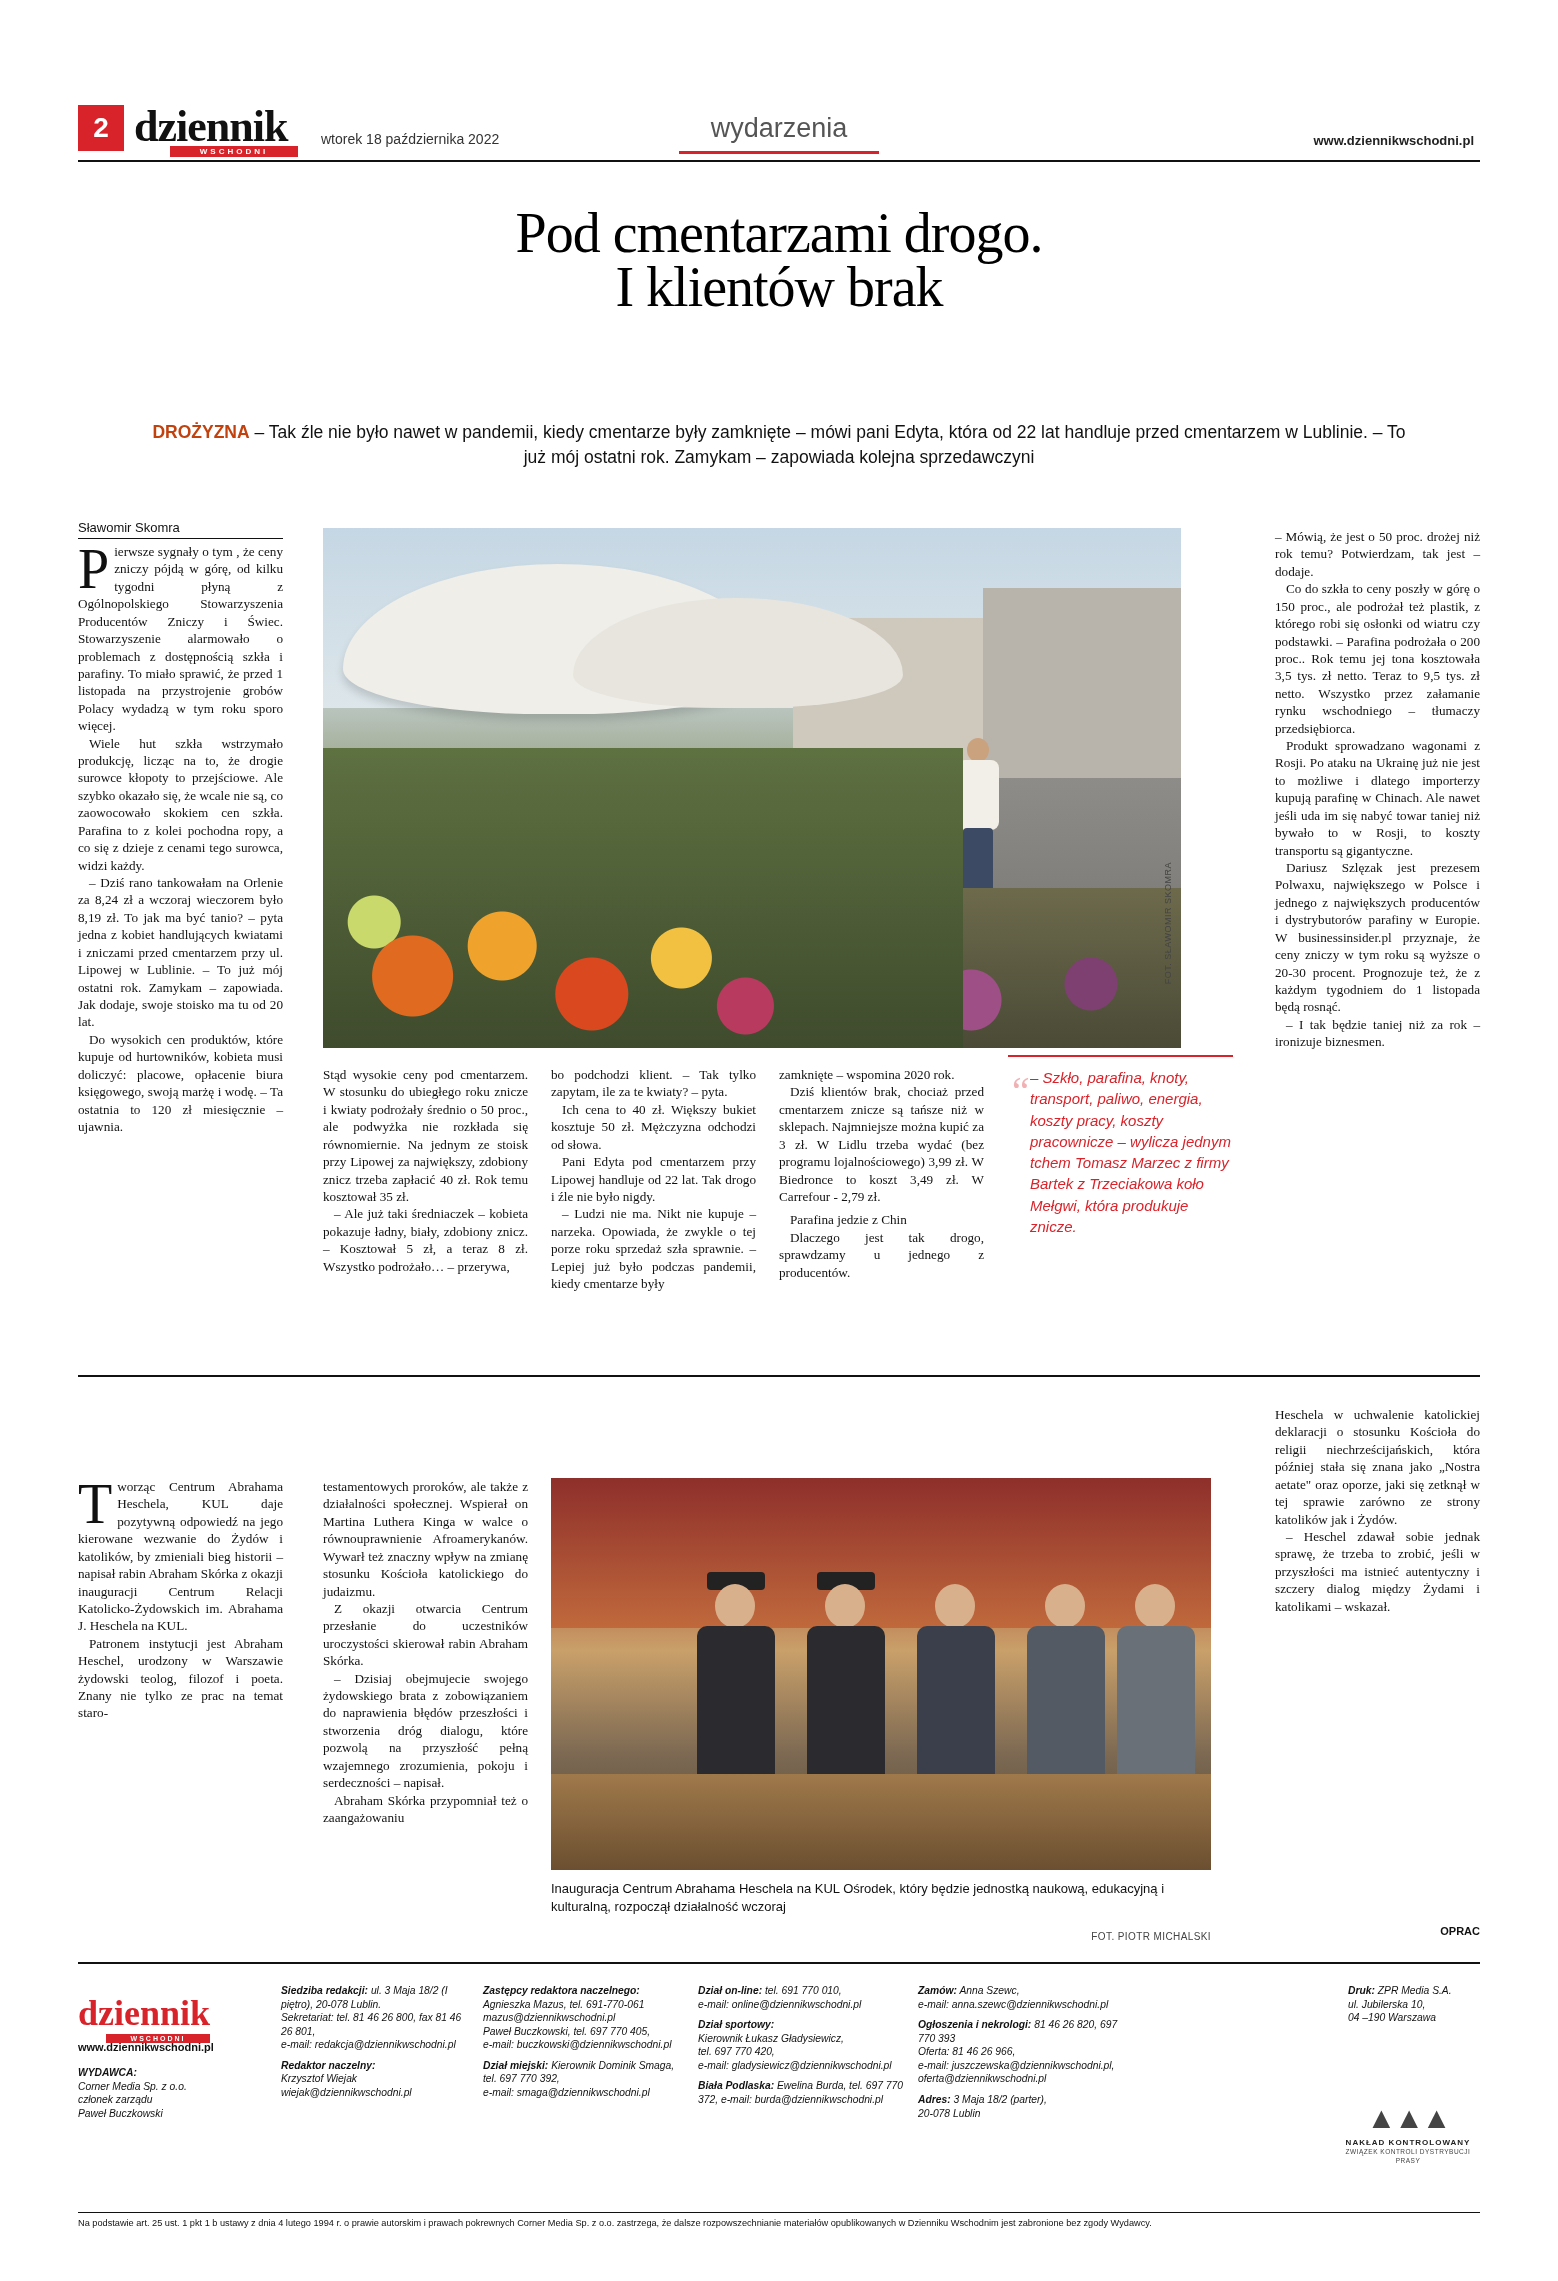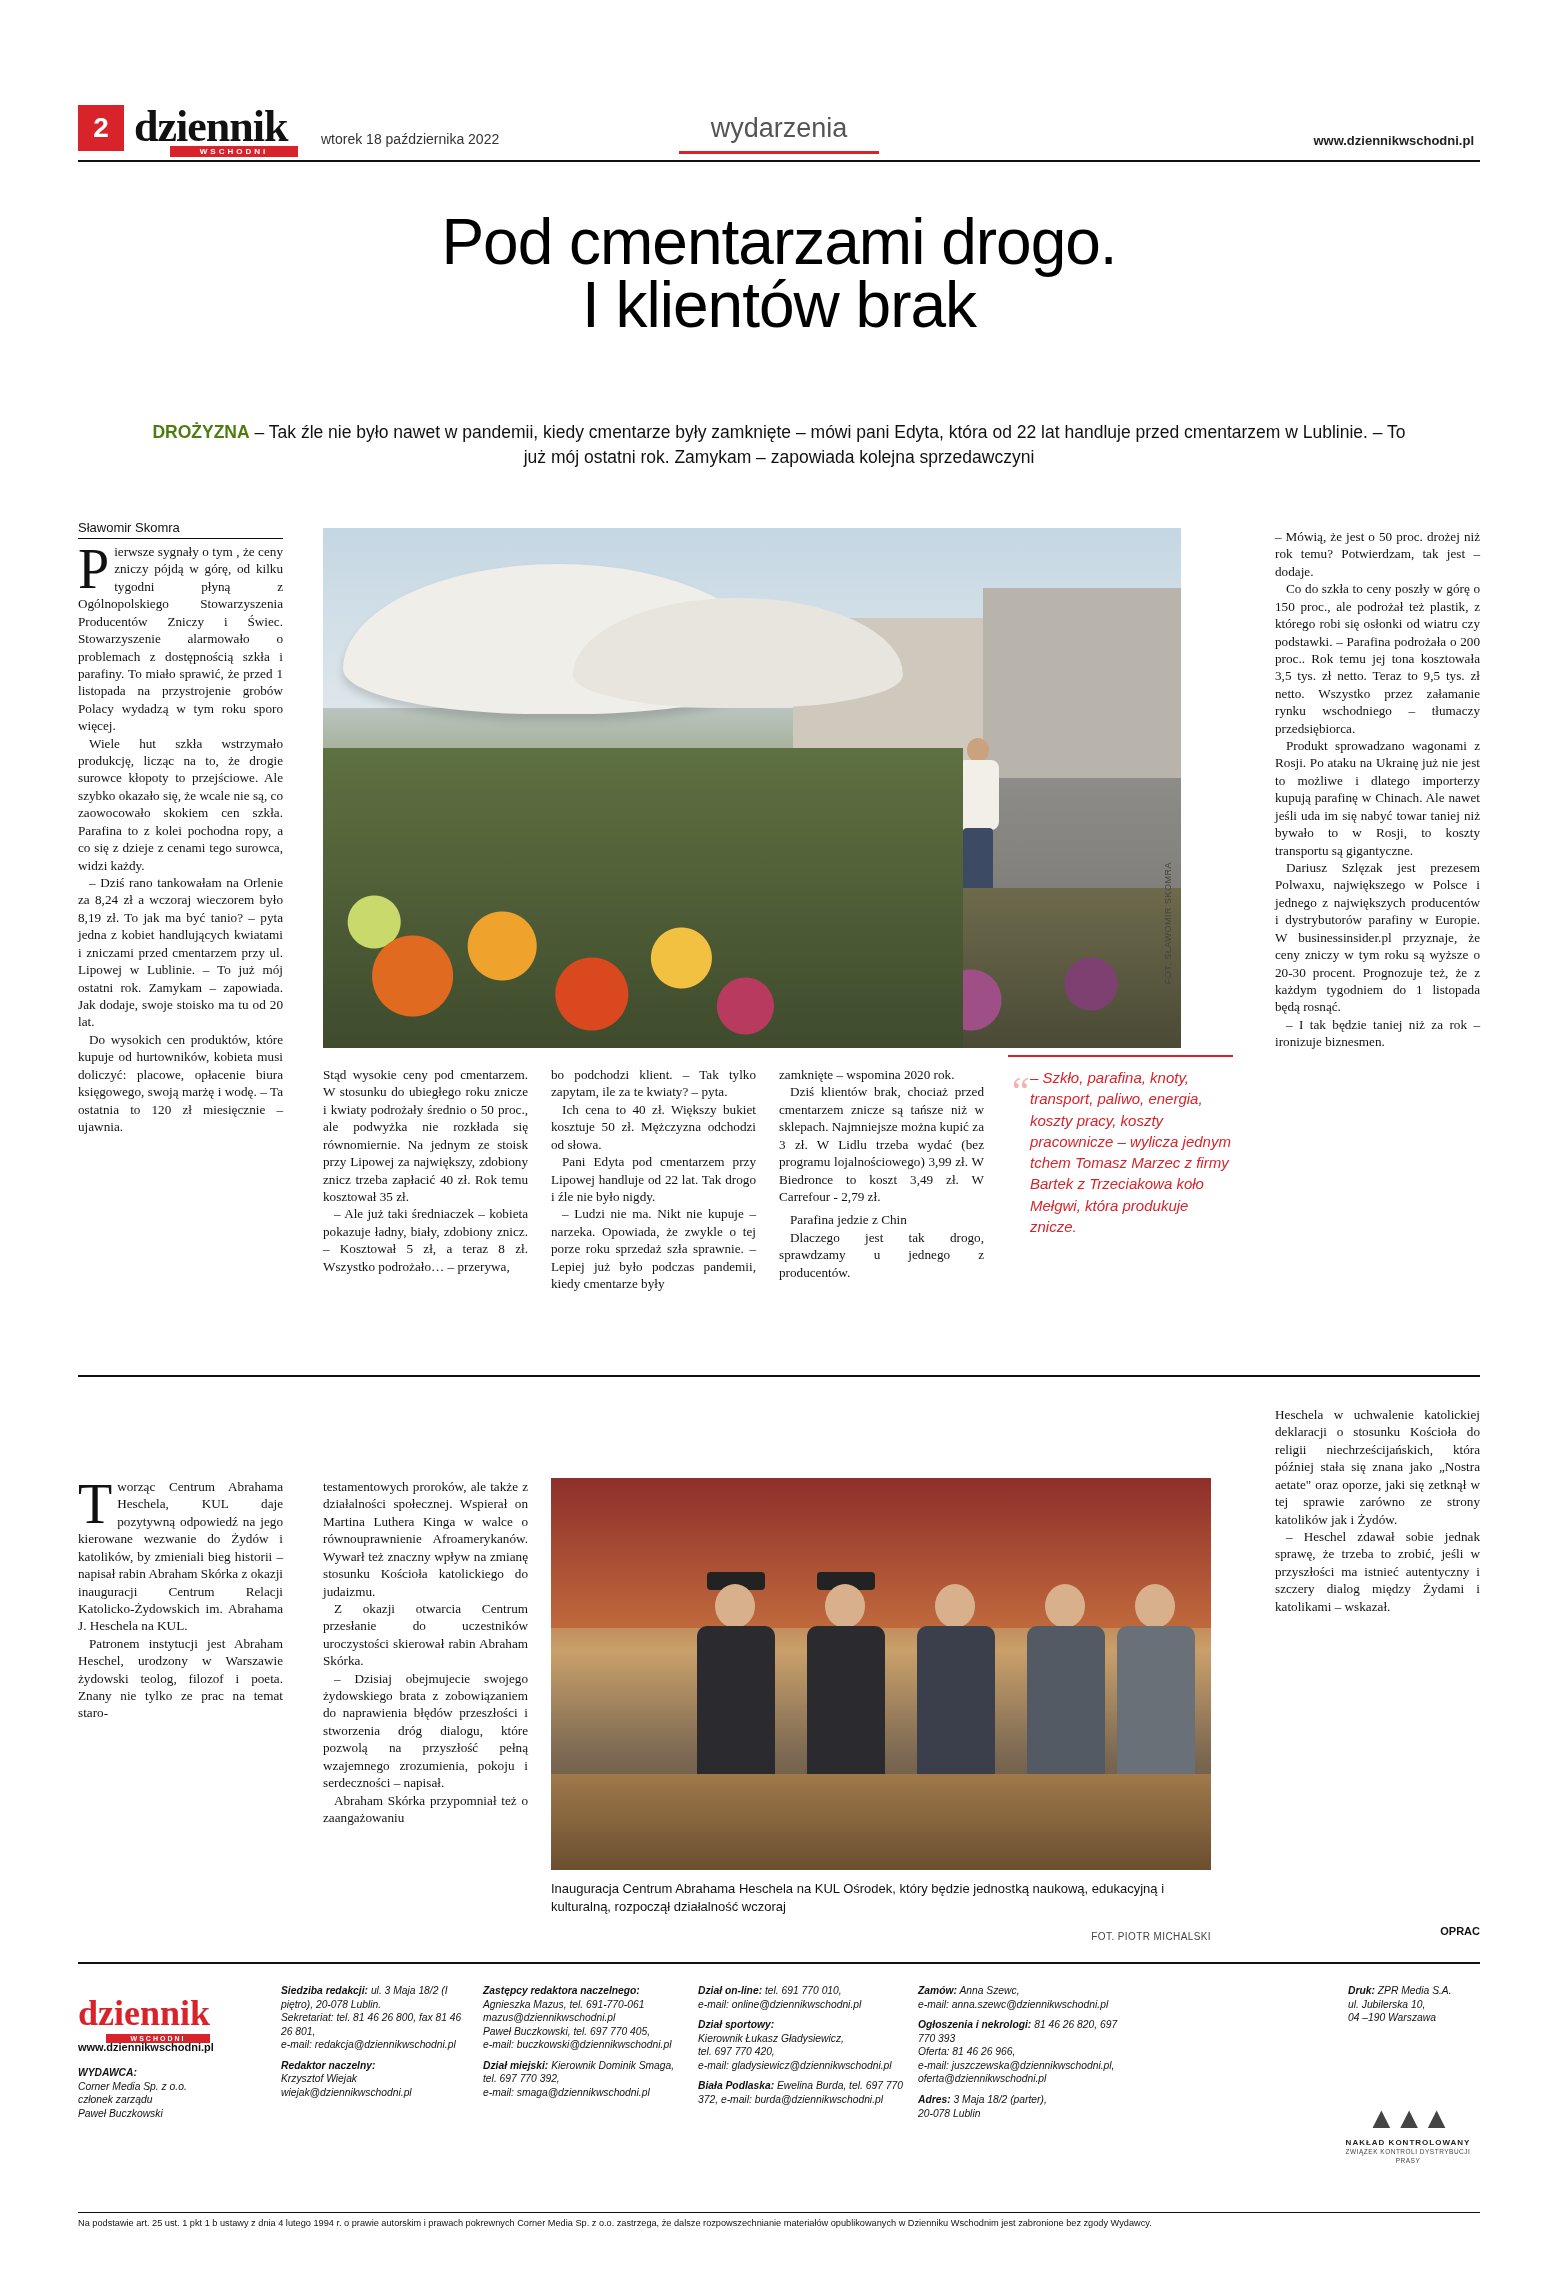--- a/index.html
+++ b/index.html
@@ -30,29 +30,29 @@
     position:absolute;left:0;right:0;top:8px;text-align:center;font-family:"Liberation Sans",sans-serif;
     font-size:27px;color:#555;font-weight:300;
   }
   .section-underline{position:absolute;left:calc(50% - 100px);top:46px;width:200px;height:3px;background:#d8232a;}
   .site-url{position:absolute;right:6px;top:28px;font-family:"Liberation Sans",sans-serif;font-size:13px;font-weight:bold;color:#222;}
   .masthead-rule{position:absolute;left:78px;top:160px;width:1402px;height:2px;background:#111;}
 
   
   .headline{
     position:absolute;left:78px;top:168px;width:1402px;text-align:center;
-    font-family:Liberation Sans, sans-serif;font-size:64px;line-height:0.98;font-weight:normal;color:#000;
+    font-family:Liberation Serif, serif;font-size:56px;line-height:0.98;font-weight:normal;color:#000;
     letter-spacing:-1px;
   }
   .headline span{display:block;}
   .deck{
     position:absolute;left:150px;top:420px;width:1258px;text-align:center;
     font-family:"Liberation Sans",sans-serif;font-size:17.5px;line-height:1.45;color:#111;
   }
-  .deck .lead{color:#4d7c0f;font-weight:bold;}
+  .deck .lead{color:#c2410c;font-weight:bold;}
 
   
   .byline{
     position:absolute;left:78px;top:520px;width:205px;
     font-family:"Liberation Sans",sans-serif;font-size:13px;color:#111;border-bottom:1px solid #111;padding-bottom:3px;
   }
   .col{position:absolute;font-size:13.2px;line-height:1.32;text-align:justify;}
   .col p{margin:0 0 0 0;text-indent:11px;}
   .col p.first{text-indent:0;}
 

